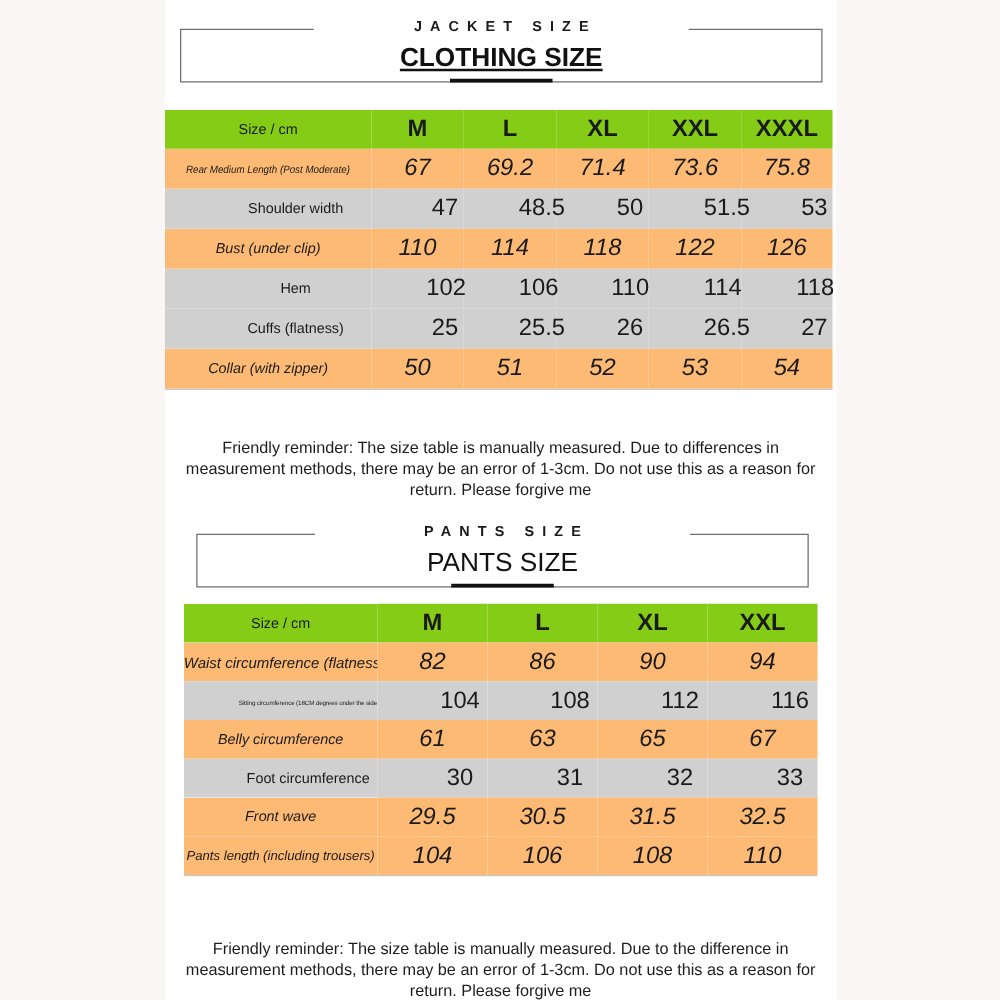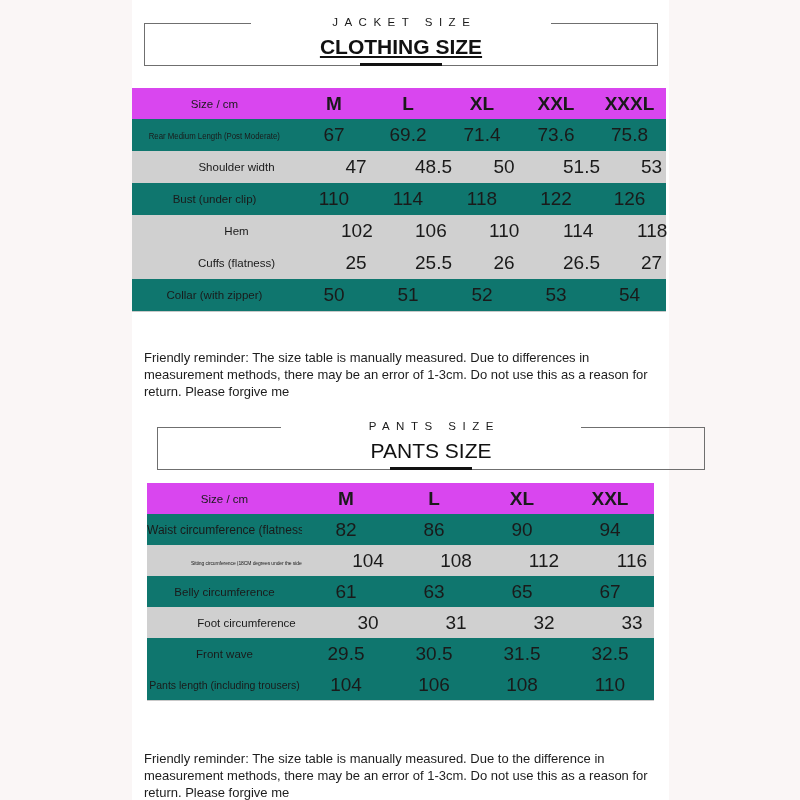--- a/index.html
+++ b/index.html
@@ -45,21 +45,21 @@
     height: 18px;
     background: #ffffff;
     left: 50%;
     transform: translateX(-50%);
     width: 300px;
   }
   .head-kicker {
     position: relative;
     text-align: center;
     font-size: 11.5px;
-    font-weight: normal;
+    font-weight: bold;
     letter-spacing: 6.5px;
     color: #1a1a1a;
     padding-top: 2px;
     text-indent: 6.5px;
     z-index: 3;
   }
   .head-title {
     position: relative;
     text-align: center;
     font-size: 21px;
@@ -86,23 +86,23 @@
   }
   table.size-table td, table.size-table th {
     padding: 0;
     margin: 0;
     text-align: center;
     vertical-align: middle;
     font-weight: normal;
     color: #1a1a1a;
   }
   tr.row-gray td { background: #d0d0d0; padding-left: 44px; }
-  tr.row-white td { background: #0f766e; }
+  tr.row-white td { background: #fdba74; font-style: italic; }
   tr.hdr td {
-    background: #d946ef;
+    background: #84cc16;
     font-size: 19px;
     font-weight: bold;
   }
   tr.hdr td.label-cell {
     font-size: 11.5px;
     font-weight: normal;
   }
   td.label-cell {
     text-align: center;
     font-size: 11.5px;
@@ -128,20 +128,21 @@
   .pants-wrap { position: absolute; left: 15px; top: 483px; width: 522px; }
   .pants-wrap table { width: 507px; }
   .pants-wrap tr { height: 31px; }
   .pants-wrap tr.hdr { height: 31px; }
 
   
   .reminder {
     position: absolute;
     left: 0;
     width: 537px;
+    text-align: center;
     font-size: 13px;
     line-height: 17px;
     color: #1d1d1d;
     padding: 0 12px;
     box-sizing: border-box;
   }
 
   .squeeze-xs { font-size: 8.5px; transform: scaleX(0.92); display: inline-block; }
   .squeeze-sm { font-size: 10.5px; display: inline-block; }
   .squeeze-md { font-size: 12px; display: inline-block; }
@@ -236,21 +237,21 @@
           <td class="val-cell">53</td>
           <td class="val-cell">54</td>
         </tr>
       </tbody>
     </table>
     <div class="tbl-bottom-rule" style="width:534px;"></div>
   </div>
 
   <div class="reminder" style="top:349px;">Friendly reminder: The size table is manually measured. Due to differences in measurement methods, there may be an error of 1-3cm. Do not use this as a reason for return. Please forgive me</div>
 
-  <div class="head-block" style="position:absolute; left:25px; top:418px; width:548px; height:52px;">
+  <div class="head-block" style="position:absolute; left:25px; top:418px; width:490px; height:52px;">
     <div class="head-box"></div>
     <div class="head-box-mask"></div>
     <div class="head-kicker">PANTS SIZE</div>
     <div class="head-title">PANTS SIZE</div>
     <div class="head-underline"></div>
   </div>
 
   <div class="pants-wrap">
     <table class="size-table">
       <colgroup>

